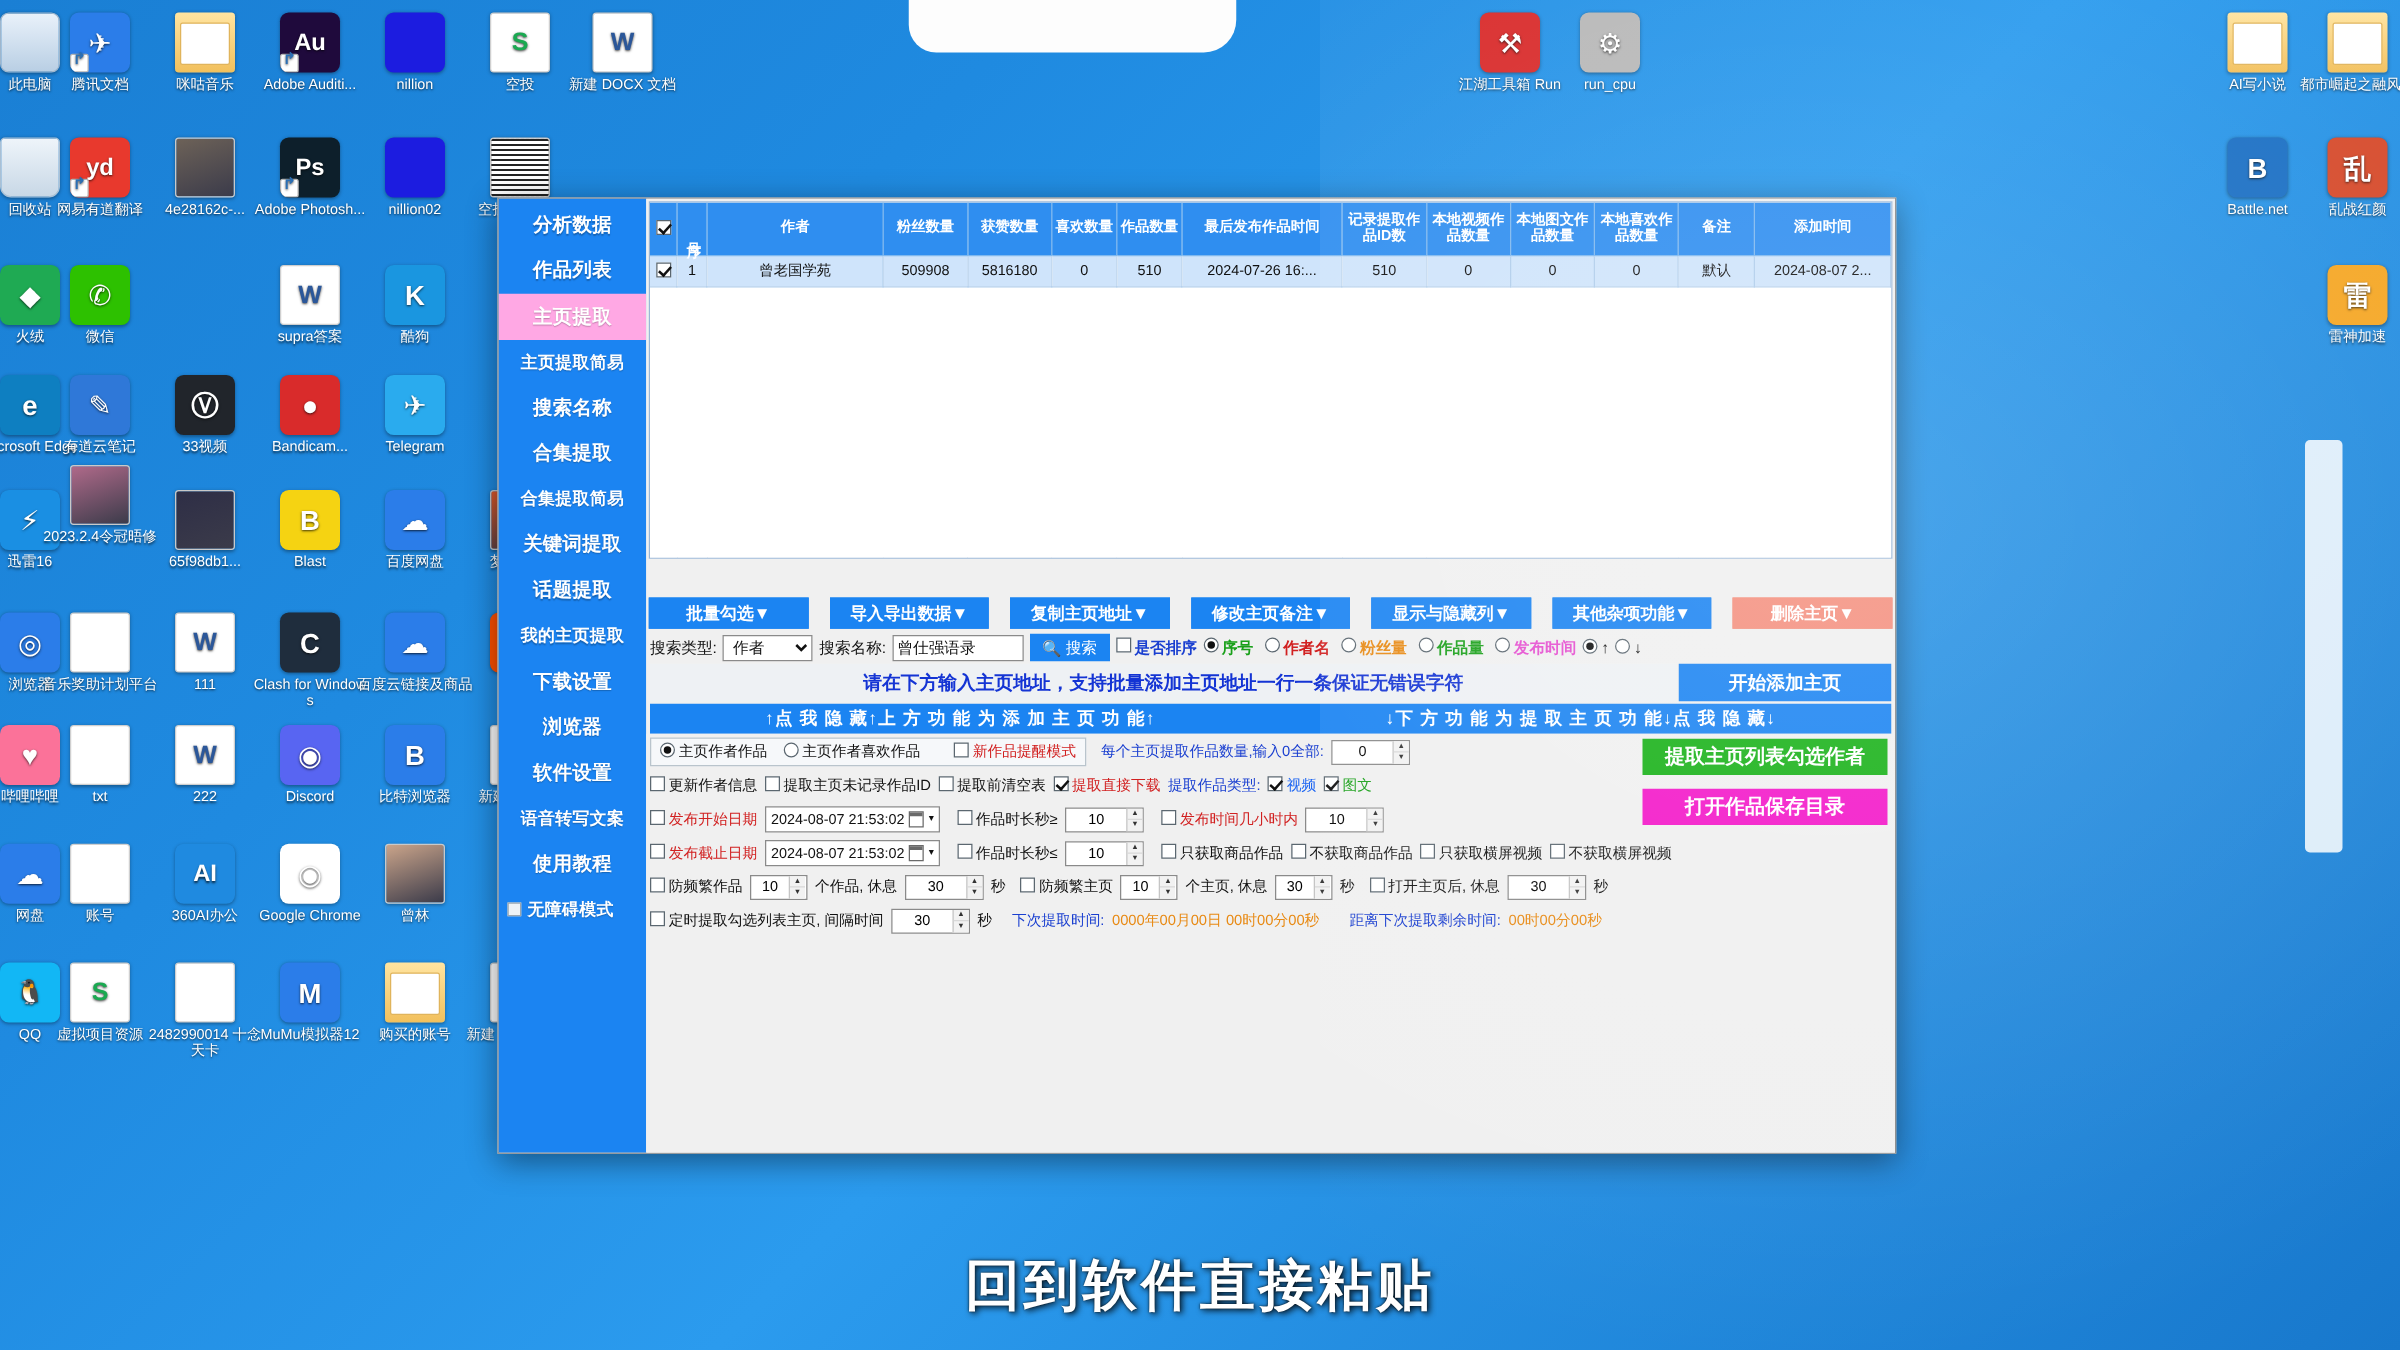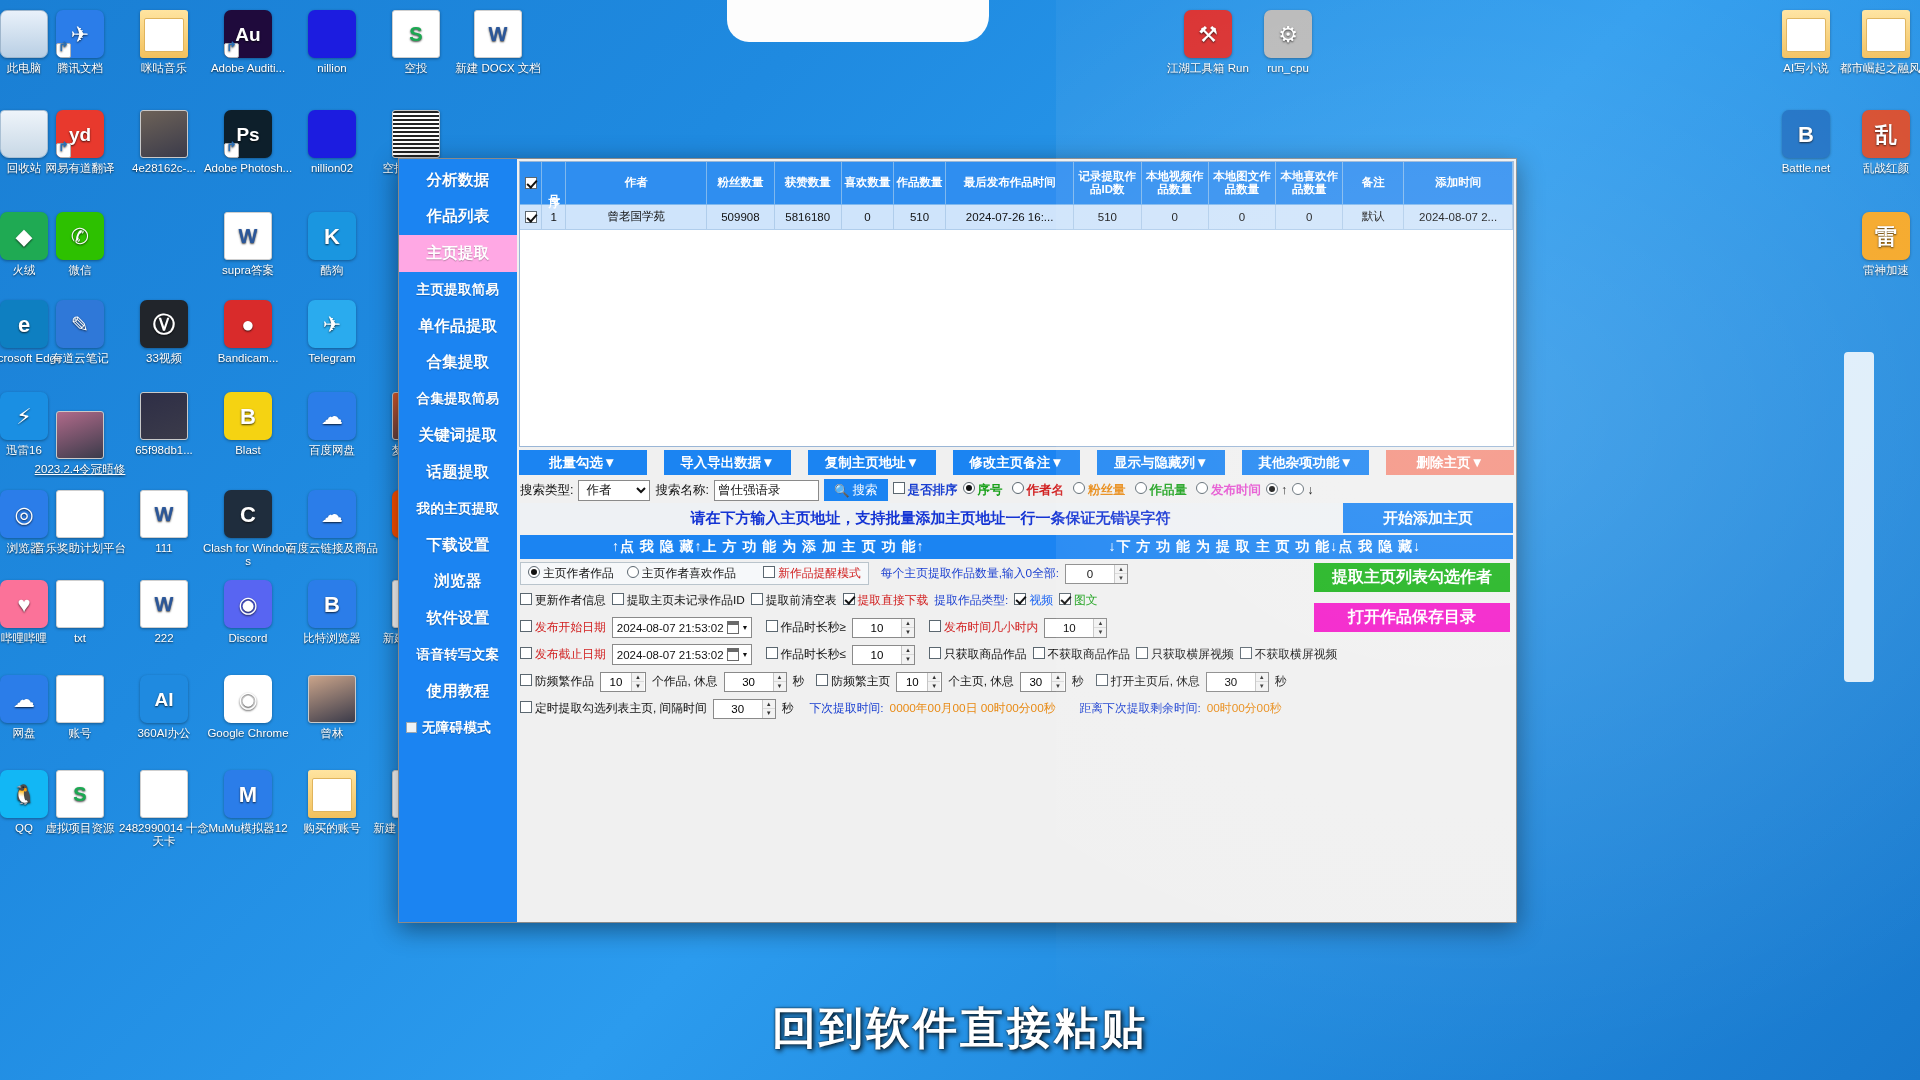--- a/index.html
+++ b/index.html
@@ -181,20 +181,21 @@
     border: solid #111; border-width: 0 2px 2px 0;
     transform: rotate(42deg);
   }
   .vcol { writing-mode: vertical-rl; text-orientation: upright; letter-spacing: -1px; }
 
   
   .toolbar {
     display: flex; gap: 17px;
     padding: 3px 2px 2px 2px;
     flex: 0 0 auto;
+    margin-top: 28px;
   }
   .tb-btn {
     flex: 1 1 0;
     background: #1b84f2;
     color: #ffffff;
     font-size: 13.5px;
     font-weight: bold;
     height: 25px;
     display: flex; align-items: center; justify-content: center;
     border: 1px solid #1b84f2;
@@ -467,21 +468,21 @@
         <span class="icon-label">Bandicam...</span>
       </div>
       <div class="icon-cell" style="left: 286px; top: 300px;">
         <div class="icon-glyph" style="background: rgb(42, 171, 238);">✈</div>
         <span class="icon-label">Telegram</span>
       </div>
       <div class="icon-cell" style="left: -22px; top: 392px;">
         <div class="icon-glyph" style="background: rgb(26, 143, 227);">⚡</div>
         <span class="icon-label">迅雷16</span>
       </div>
-      <div class="icon-cell" style="left: 34px; top: 411px; text-decoration: underline;">
+      <div class="icon-cell" style="left: 34px; top: 372px;">
         <div class="icon-glyph ic-doc" style="background: linear-gradient(160deg, rgb(176, 106, 138), rgb(59, 59, 74));"></div>
         <span class="icon-label">2023.2.4令冠晤修</span>
       </div>
       <div class="icon-cell" style="left: 118px; top: 392px;">
         <div class="icon-glyph ic-doc" style="background: linear-gradient(160deg, rgb(46, 46, 70), rgb(59, 59, 74));"></div>
         <span class="icon-label">65f98db1...</span>
       </div>
       <div class="icon-cell" style="left: 202px; top: 392px;">
         <div class="icon-glyph" style="background: rgb(245, 211, 18);">B</div>
         <span class="icon-label">Blast</span>
@@ -636,21 +637,21 @@
           <div class="nav-item">
             <span>作品列表</span>
           </div>
           <div class="nav-item active">
             <span>主页提取</span>
           </div>
           <div class="nav-item small">
             <span>主页提取简易</span>
           </div>
           <div class="nav-item">
-            <span>单作品提取</span>
+            <span>搜索名称</span>
           </div>
           <div class="nav-item">
             <span>合集提取</span>
           </div>
           <div class="nav-item small">
             <span>合集提取简易</span>
           </div>
           <div class="nav-item">
             <span>关键词提取</span>
           </div>

